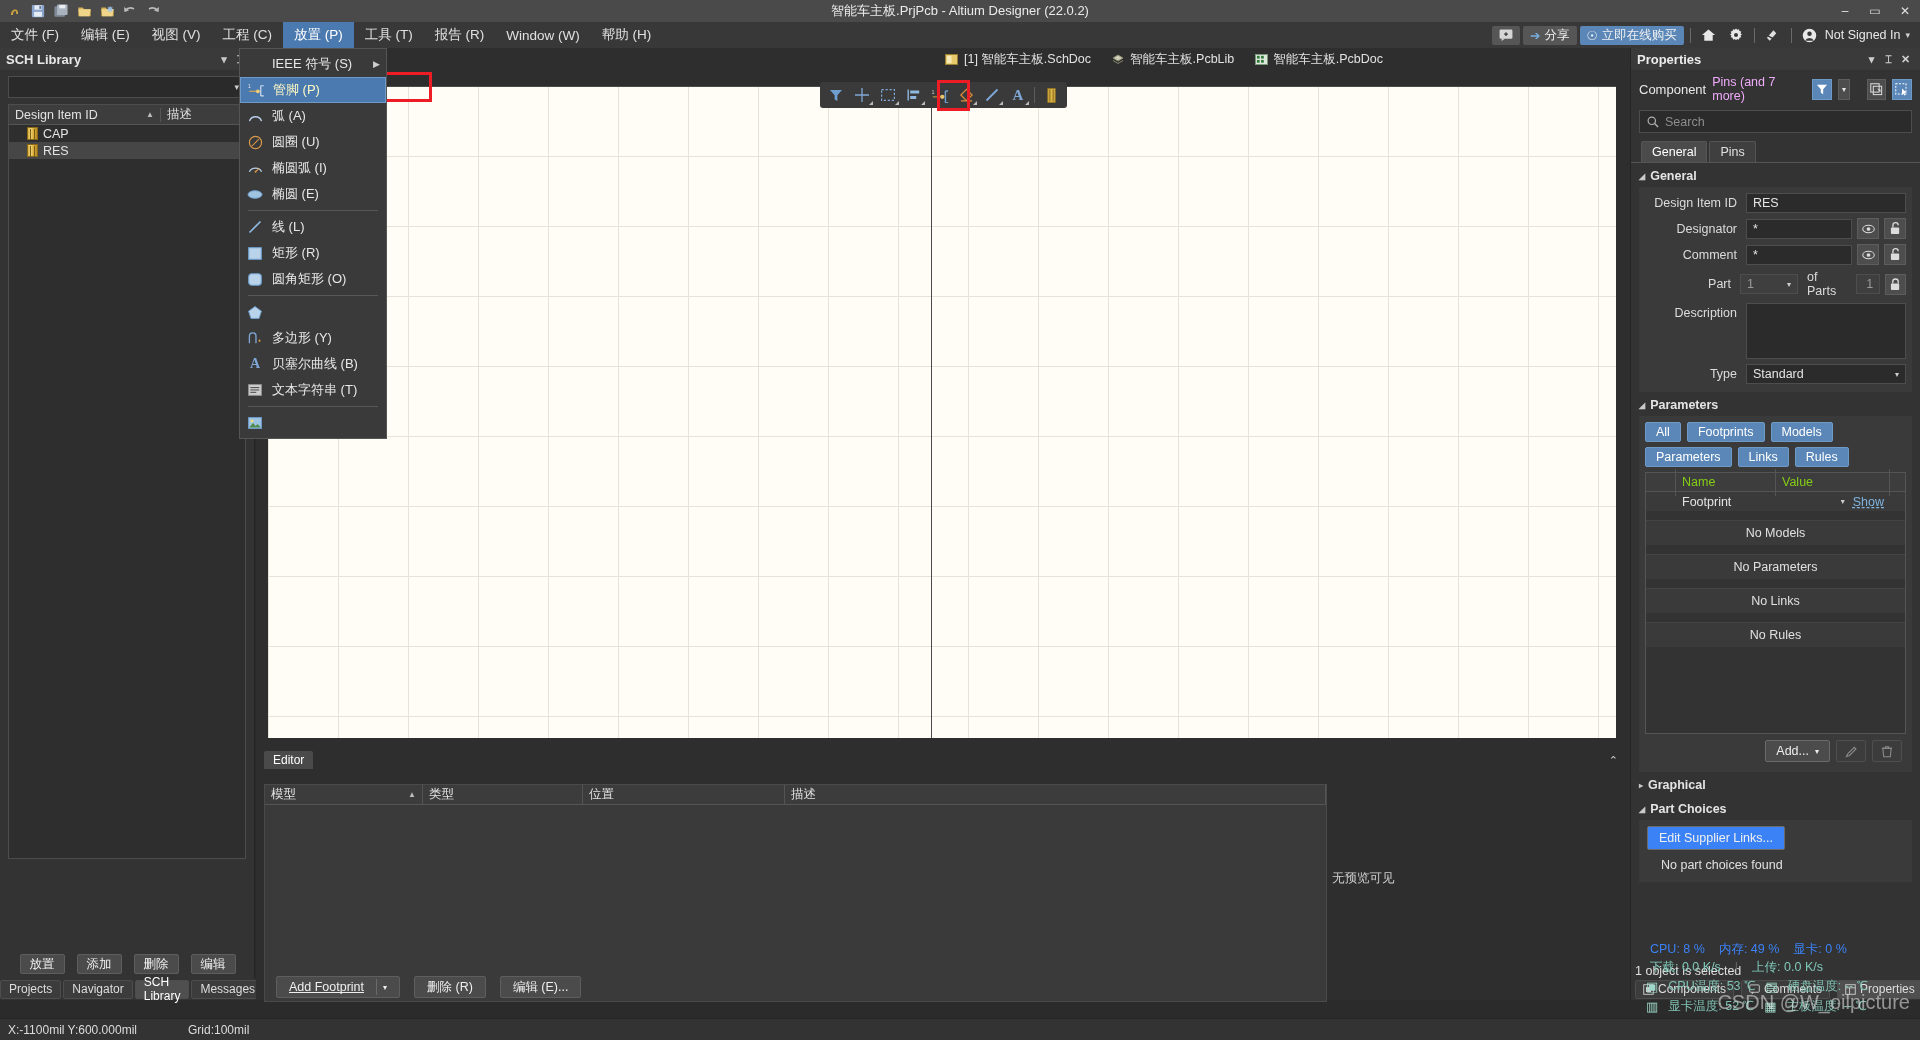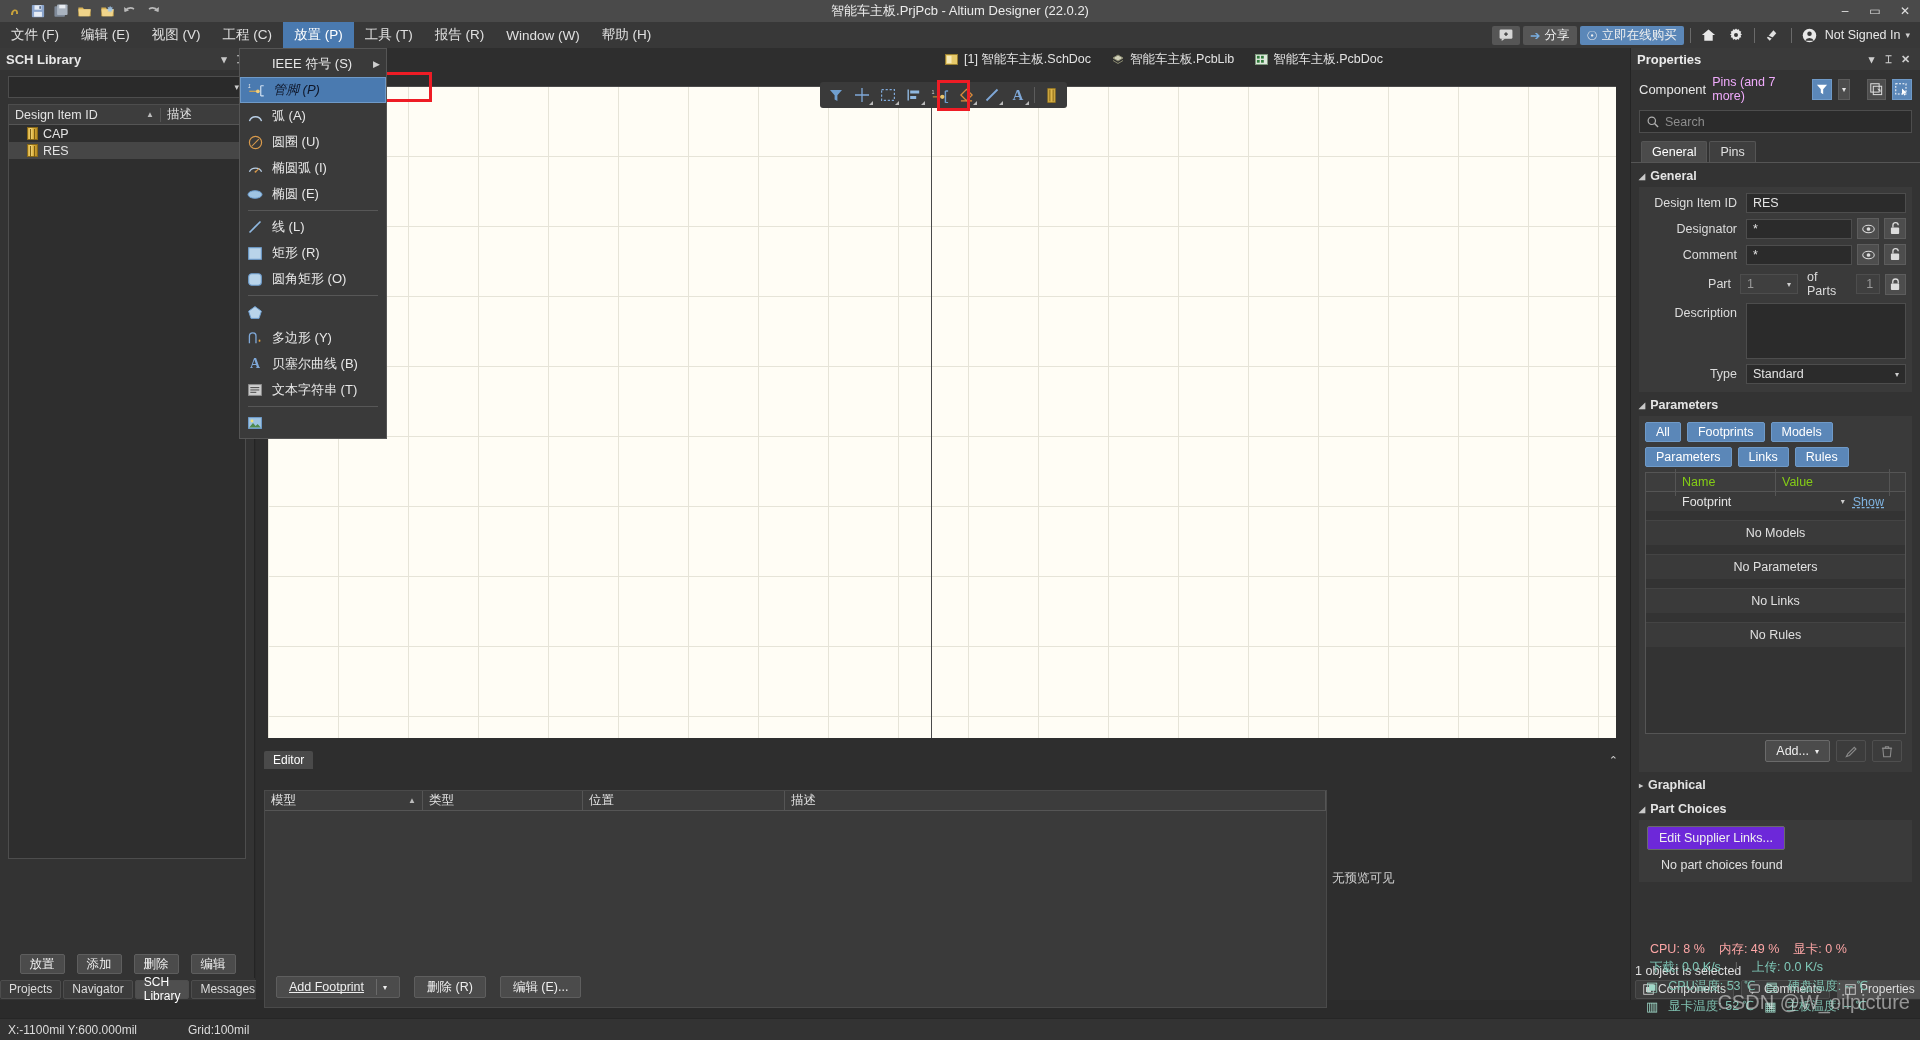--- a/index.html
+++ b/index.html
@@ -160,21 +160,21 @@
     position: absolute; left: 256px; right: 290px; bottom: 40px; top: 750px;
     background: #2e2e2e;
   }
   .ed-tabrow { height: 20px; display: flex; align-items: center; padding-left: 8px; }
   .ed-tab {
     padding: 0 9px; height: 18px; display: flex; align-items: center; font-size: 12px;
     background: #4a4a4a; color: #fff; border-radius: 2px 2px 0 0;
   }
   .ed-collapse { margin-left: auto; margin-right: 12px; font-size: 11px; color: #cfcfcf; }
   .ed-grid {
-    margin: 20px 8px 0 8px; border: 1px solid #4a4a4a; background: #3a3a3a;
+    margin: 14px 8px 0 8px; border: 1px solid #4a4a4a; background: #3a3a3a;
     height: 218px; width: 1063px; position: relative;
   }
   .ed-thead { display: flex; height: 20px; background: #3c3c3c; border-bottom: 1px solid #555; align-items: center; font-size: 12.5px; }
   .ed-th { padding: 0 6px; border-right: 1px solid #555; display: flex; align-items: center; height: 20px; color: #e2e2e2; }
   .ed-body { background: #3a3a3a; height: 196px; }
   .ed-nopreview {
     position: absolute; left: 1076px; top: 120px; font-size: 12.5px; color: #cfcfcf;
   }
   .ed-btns {
     position: absolute; left: 0; right: 0; bottom: 2px; display: flex; gap: 14px;
@@ -254,21 +254,21 @@
   .addrow { display: flex; justify-content: flex-end; align-items: center; gap: 6px; padding: 6px 4px 2px 0; }
   .addbtn {
     height: 22px; background: #4b4b4b; border: 1px solid #6a6a6a; border-radius: 2px;
     display: flex; align-items: center; gap: 6px; padding: 0 10px; font-size: 12.5px; color: #eee;
   }
   .iconbtn {
     width: 30px; height: 22px; background: #3c3c3c; border: 1px solid #4f4f4f; border-radius: 2px;
     display: flex; align-items: center; justify-content: center; font-size: 12px; color: #8a8a8a;
   }
   .esl {
-    height: 24px; background: #6d28d9; border: 1px solid #6a6a6a; border-radius: 2px;
+    height: 24px; background: #3b82f6; border: 1px solid #6a6a6a; border-radius: 2px;
     display: inline-flex; align-items: center; padding: 0 11px; font-size: 12.5px; color: #f0f0f0;
     margin: 6px 0 0 8px;
   }
   .nopc { font-size: 12.5px; color: #e0e0e0; padding: 8px 0 0 22px; }
 
   
   .statusbar {
     position: absolute; left: 0; bottom: 0; width: 1920px; height: 22px;
     background: #333333; display: flex; align-items: center; font-size: 12px; color: #dcdcdc;
     border-top: 1px solid #262626;
@@ -291,32 +291,32 @@
   
   .dropdown {
     position: absolute; left: 239px; top: 48px; width: 148px;
     background: #3a3a3a; border: 1px solid #555; z-index: 100;
     padding: 2px 0;
   }
   .dd-item {
     display: flex; align-items: center; height: 26px; padding: 0 6px; gap: 8px;
     font-size: 13px; color: #e8e8e8; position: relative;
   }
-  .dd-item.selected { background: #4a7ab0; border: 1px solid #6f9ac8; color: #0f172a; font-style: italic; }
+  .dd-item.selected { background: #4a7ab0; border: 1px solid #6f9ac8; color: #fef9c3; }
   .dd-ico { width: 18px; display: flex; align-items: center; justify-content: center; font-size: 13px; }
   .dd-arrow { margin-left: auto; font-size: 9px; color: #cfcfcf; }
   .dd-sep { height: 1px; background: #575757; margin: 3px 8px; }
 
   
   .sysmon {
     position: absolute; right: 8px; bottom: 24px; width: 290px; z-index: 80;
     font-size: 12.5px; line-height: 1.5; pointer-events: none;
   }
   .sm-row { display: flex; gap: 14px; padding-left: 28px; }
-  .sm-c { color: #fca5a5; }
+  .sm-c { color: #3b82f6; }
   .sm-dl { color: #7fc8b8; }
   .sm-divider { color: #666; }
   .sm-row2 { display: flex; gap: 10px; align-items: center; padding-left: 24px; color: #7fc0b0; }
   .sm-icon { font-size: 13px; color: #9fd8c8; }
   .watermark {
     position: absolute; right: 10px; bottom: 26px; font-size: 20px;
     color: rgba(235,235,235,0.55); font-family: "Liberation Sans", sans-serif; z-index: 85;
     pointer-events: none;
   }
   svg { display: block; }

